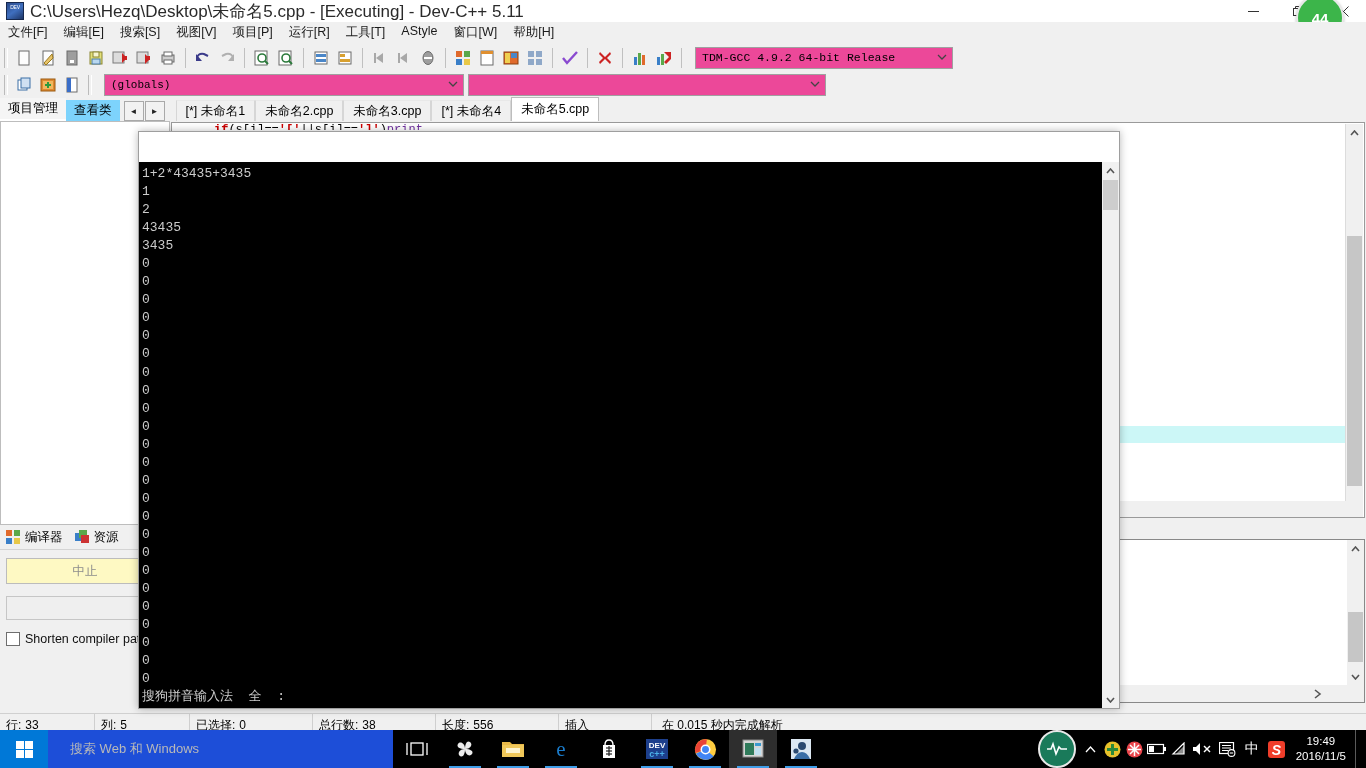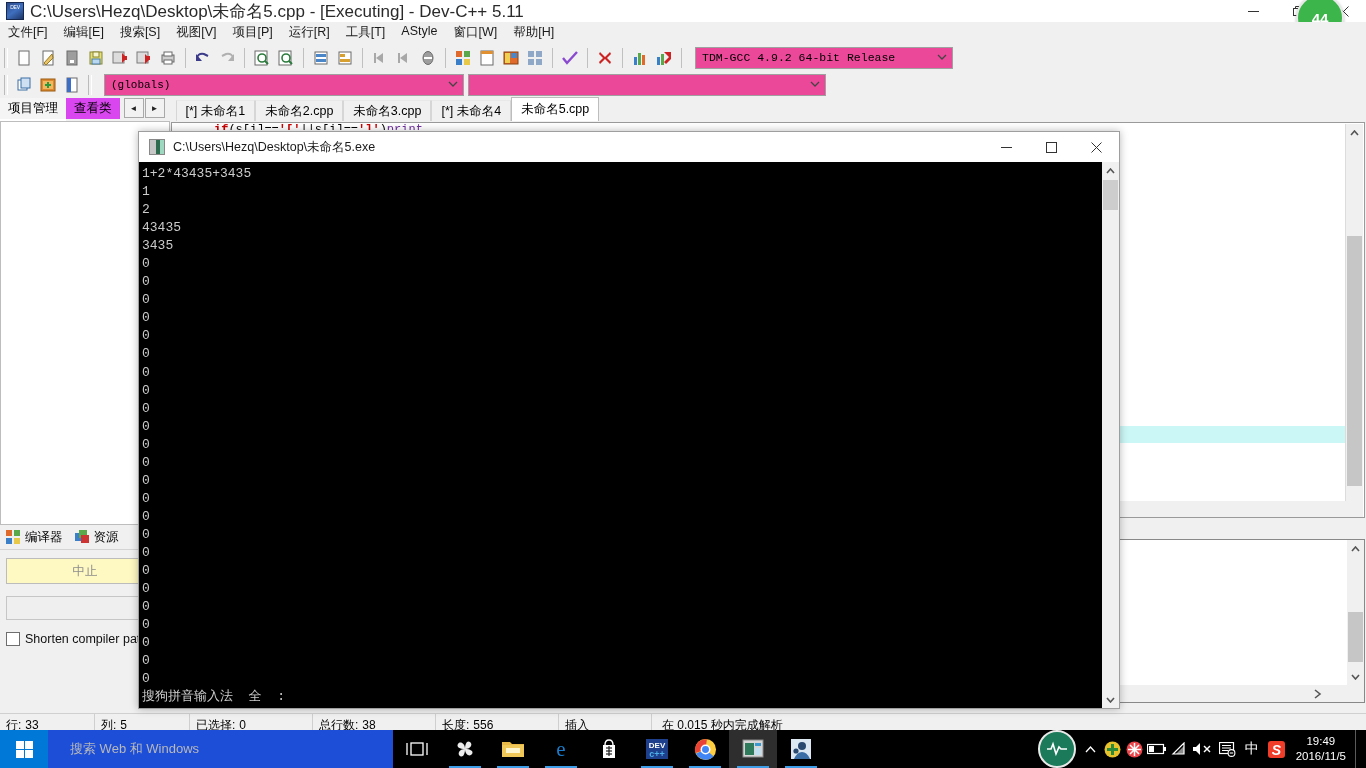--- a/index.html
+++ b/index.html
@@ -85,25 +85,25 @@
   }
   .combo .cval { flex: 1; white-space: nowrap; overflow: hidden; }
   .combo .carrow { width: 16px; text-align: center; color: #444; font-size: 9px; }
   .combo-compiler { width: 248px; margin-left: 8px; font-family: "Liberation Mono", monospace; font-size: 11.5px; }
   .combo-globals { width: 350px; margin-left: 8px; font-family: "Liberation Mono", monospace; font-size: 11px; justify-content: flex-end; }
   .combo-sym { width: 348px; margin-left: 4px; font-family: "Liberation Mono", monospace; font-size: 11px; }
 
   
   .tabsrow {
     position: absolute; left: 0; top: 98px; width: 1366px; height: 23px;
-    background: #f0f0f0; display: flex; 
+    background: #f0f0f0; display: flex; align-items: flex-end;
   }
   .ltab {
     height: 21px; padding: 0 8px; display: flex; align-items: center;
-    font-size: 12.5px; color: #000; background: #d946ef;
+    font-size: 12.5px; color: #000; background: #7dd3fc;
   }
   .ltab.sel { font-weight: normal; border-bottom: 2px solid #ffffff; background:#f5f5f5; }
   .navbtns { display: flex; margin-left: 4px; }
   .navbtn {
     width: 18px; height: 18px; border: 1px solid #a9a9a9; background: #f2f2f2;
     display: flex; align-items: center; justify-content: center; font-size: 8px; color: #222;
     margin-right: 1px;
   }
   .etabs { display: flex; align-items: flex-end; margin-left: 10px; height: 23px; }
   .etab {
@@ -663,41 +663,20 @@
     </div>
     <div class="sb-cell" style="width:110px">
       <span class="sb-lbl">长度:</span>
       <span class="sb-val">556</span>
     </div>
     <div class="sb-cell" style="width:80px">插入</div>
     <div class="sb-cell" style="border-right:none;padding-left:10px">在 0.015 秒内完成解析</div>
   </div>
 
   <div class="console">
-    <div class="con-title">
-      <div class="con-ico"></div>
-      <div class="con-path">C:\Users\Hezq\Desktop\未命名5.exe</div>
-      <div class="con-spacer"></div>
-      <div class="con-btn">
-        <svg width="11" height="11" viewBox="0 0 11 11">
-            <line x1="0" y1="5.5" x2="11" y2="5.5" stroke="#333"></line>
-          </svg>
-      </div>
-      <div class="con-btn">
-        <svg width="11" height="11" viewBox="0 0 11 11">
-            <rect x="0.5" y="0.5" width="10" height="10" fill="none" stroke="#333"></rect>
-          </svg>
-      </div>
-      <div class="con-btn close">
-        <svg width="11" height="11" viewBox="0 0 11 11">
-            <line x1="0.5" y1="0.5" x2="10.5" y2="10.5" stroke="#333"></line>
-            <line x1="10.5" y1="0.5" x2="0.5" y2="10.5" stroke="#333"></line>
-          </svg>
-      </div>
-    </div>
     <div class="con-body">
       <div class="con-text">1+2*43435+3435
 1
 2
 43435
 3435
 0
 0
 0
 0

